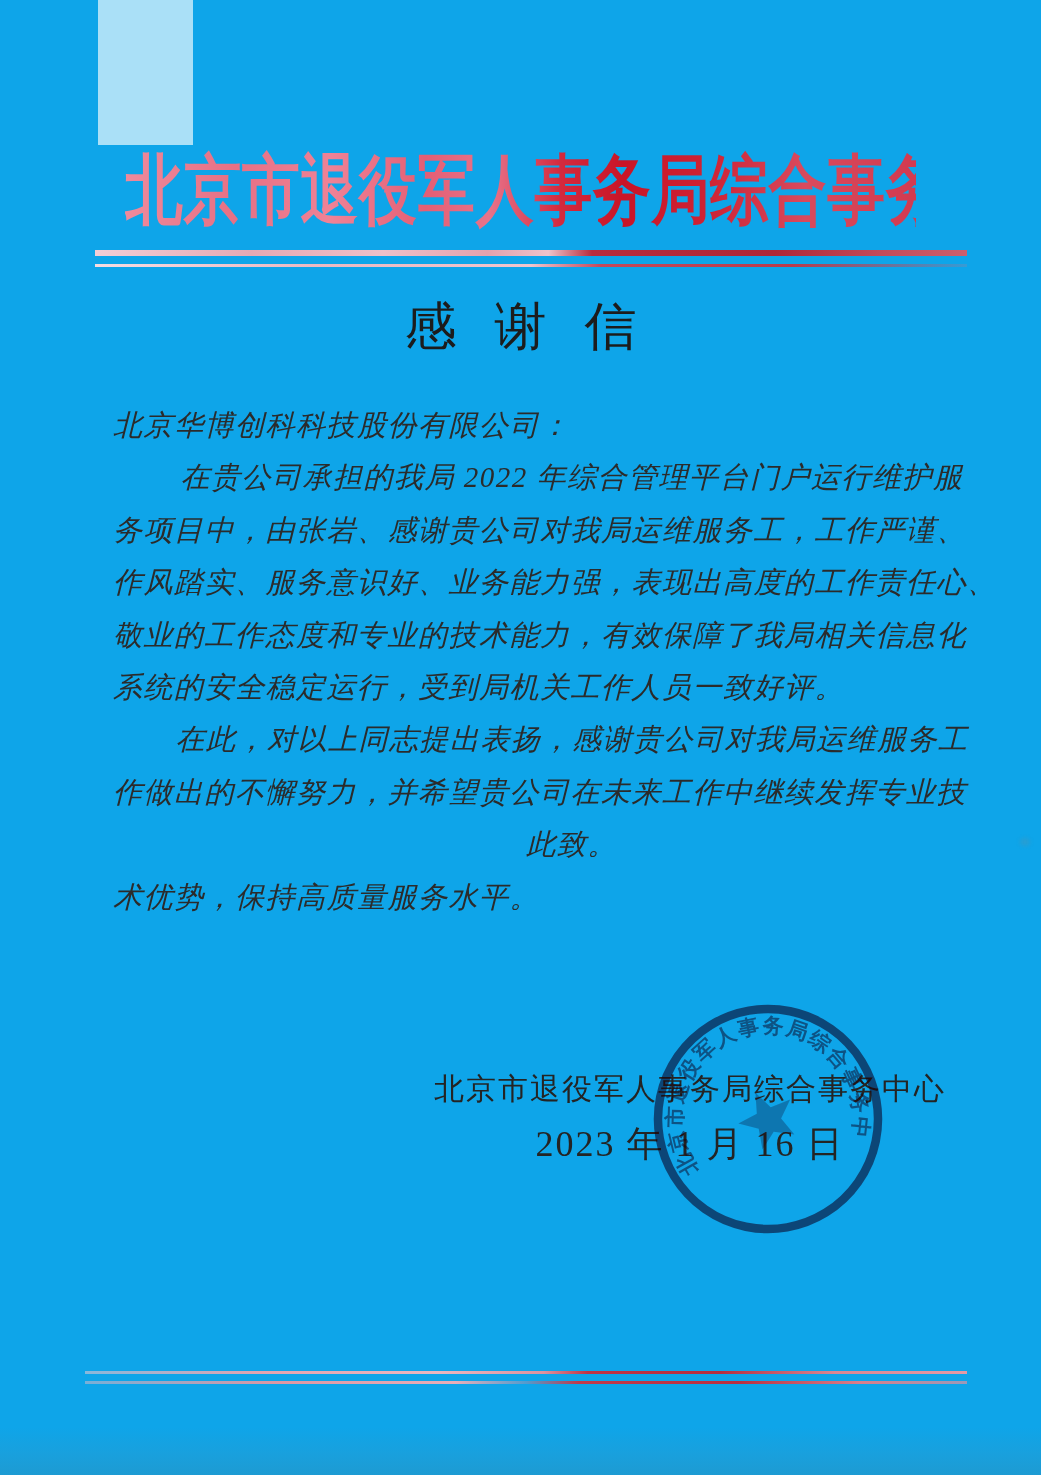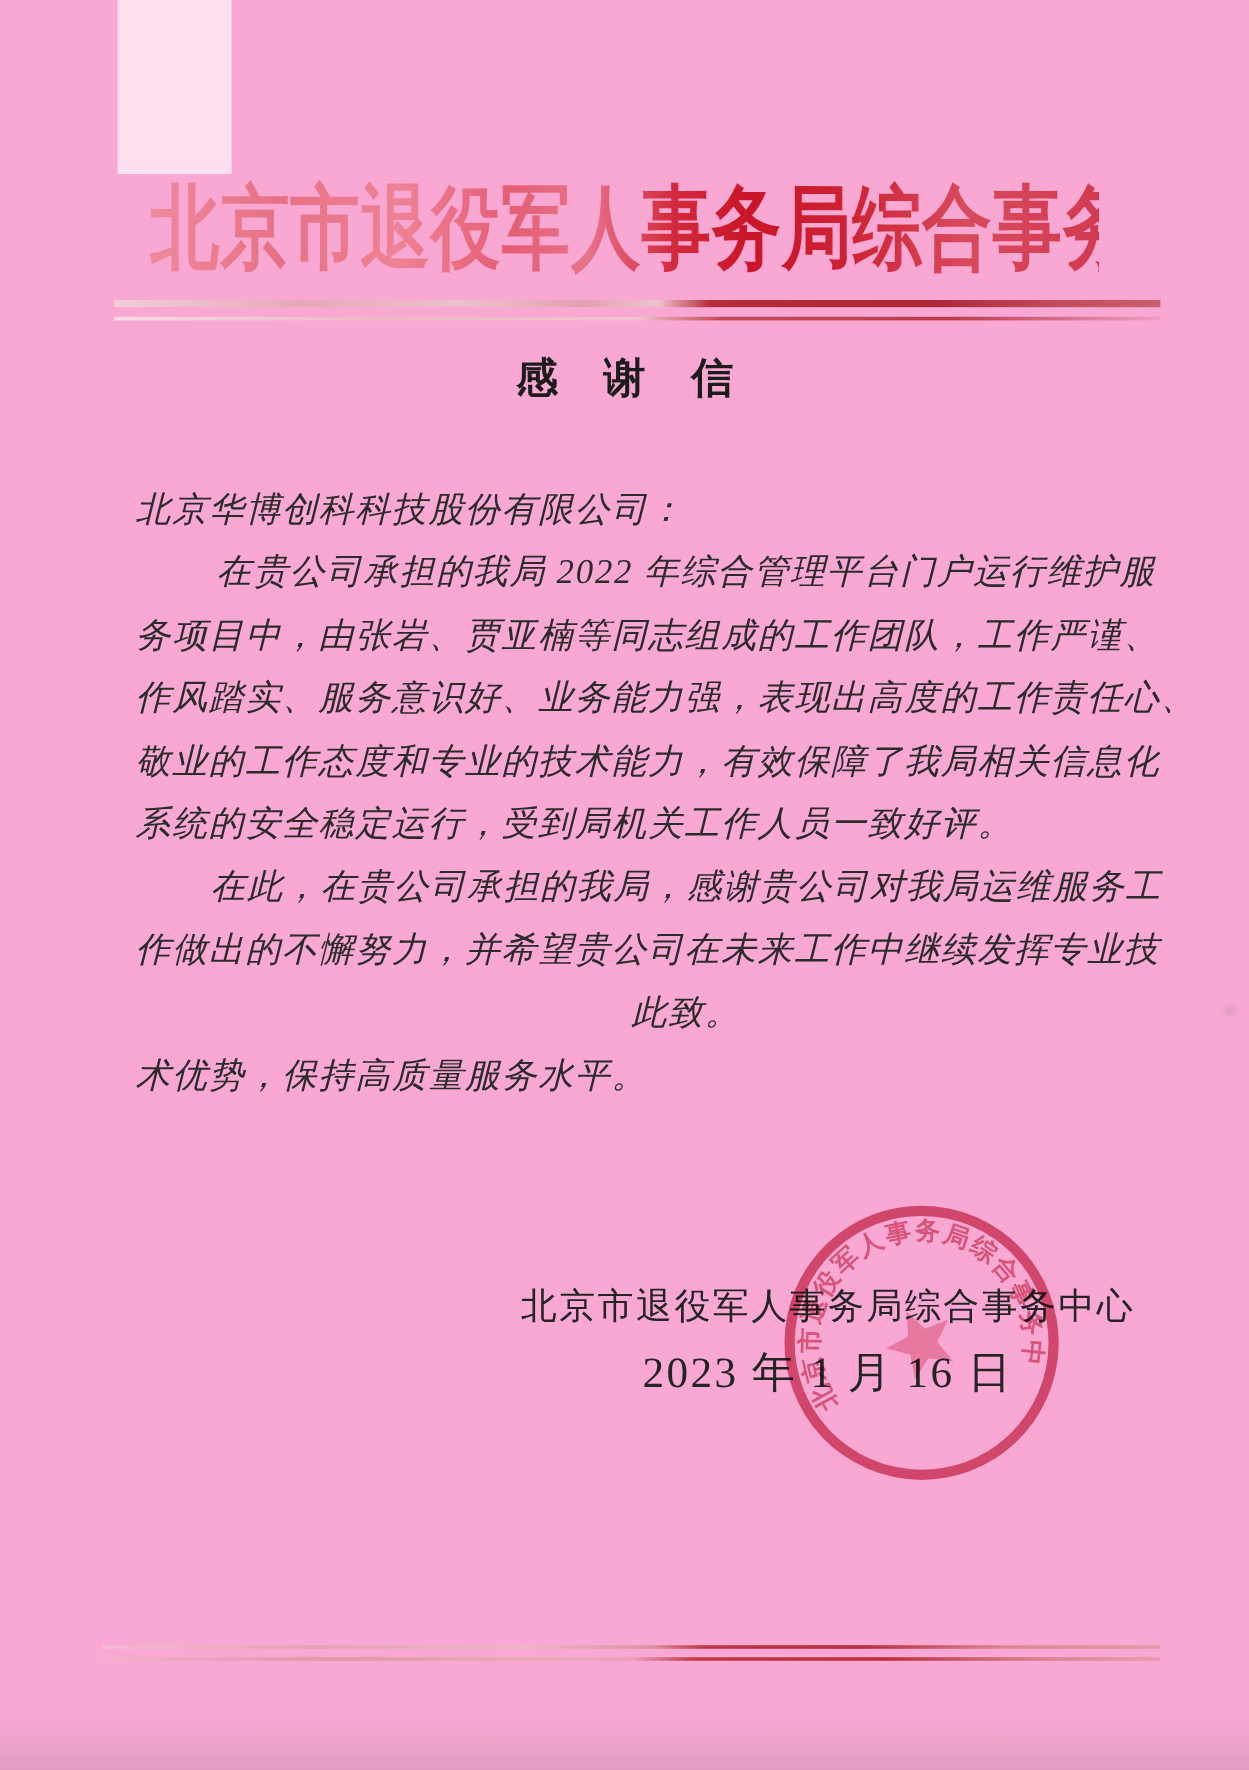--- a/index.html
+++ b/index.html
@@ -4,21 +4,21 @@
 <style>
   html, body { margin: 0; padding: 0; }
   body {
     width: 1041px; height: 1475px;
     background: #f2f1ef;
     font-family: "Liberation Serif", "DejaVu Serif", serif;
     position: relative; overflow: hidden;
   }
   .paper {
     position: absolute; left: 0; top: 0; width: 1041px; height: 1475px;
-    background: #f9a8d4;
+    background: #0ea5e9;
   }
   
   .scan-patch-top {
     position: absolute; left: 98px; top: 0; width: 95px; height: 145px;
     background: rgba(255,255,255,0.65);
   }
   .scan-shadow-bottom {
     position: absolute; left: 0; bottom: 0; width: 100%; height: 48px;
     background: linear-gradient(to bottom, rgba(120,118,115,0) 0%, rgba(120,118,115,0.10) 55%, rgba(105,103,100,0.17) 100%);
   }
@@ -50,21 +50,21 @@
   .rule-top-thin {
     position: absolute; left: 95px; top: 264px; width: 872px; height: 3px;
     background: linear-gradient(90deg,
       #f6dce2 0%, #ecb9c2 25%, #f0c5cd 50%,
       #c4485a 58%, #ba3a4b 80%, #d4758333 100%);
   }
 
   .doc-title {
     position: absolute; top: 292px; left: 0; width: 1041px;
     text-align: center; white-space: nowrap;
-    font-size: 35px; font-weight: bold; color: #1c1c1c;
+    font-size: 52px; font-weight: normal; color: #1c1c1c;
     letter-spacing: 38px; text-indent: 38px;
   }
 
   
   .letter-body {
     position: absolute; left: 113px; top: 399px; width: 860px;
     font-size: 29px; color: #2b2b2b; letter-spacing: 1.5px;
   }
   .line {
     height: 52.4px; line-height: 52.4px; white-space: nowrap; font-style: italic;
@@ -114,25 +114,25 @@
   <div class="letterhead">北京市退役军人事务局综合事务中心</div>
 
   <div class="rule-top-main"></div>
   <div class="rule-top-thin"></div>
 
   <div class="doc-title">感谢信</div>
 
   <div class="letter-body">
     <div class="line">北京华博创科科技股份有限公司：</div>
     <div class="line indent">在贵公司承担的我局 2022 年综合管理平台门户运行维护服</div>
-    <div class="line">务项目中，由张岩、贾亚楠等同志组成的工作团队，工作严谨、</div>
+    <div class="line">务项目中，由张岩、感谢贵公司对我局运维服务工，工作严谨、</div>
     <div class="line">作风踏实、服务意识好、业务能力强，表现出高度的工作责任心、</div>
     <div class="line">敬业的工作态度和专业的技术能力，有效保障了我局相关信息化</div>
     <div class="line">系统的安全稳定运行，受到局机关工作人员一致好评。</div>
-    <div class="line indent">在此，在贵公司承担的我局，感谢贵公司对我局运维服务工</div>
+    <div class="line indent">在此，对以上同志提出表扬，感谢贵公司对我局运维服务工</div>
     <div class="line">作做出的不懈努力，并希望贵公司在未来工作中继续发挥专业技</div>
     <div class="line indent">此致。</div>
     <div class="line">术优势，保持高质量服务水平。</div>
   </div>
 
   <div class="sign-block">
     <div class="sign-name">北京市退役军人事务局综合事务中心</div>
     <div class="sign-date">2023 年 1 月 16 日</div>
   </div>
 

